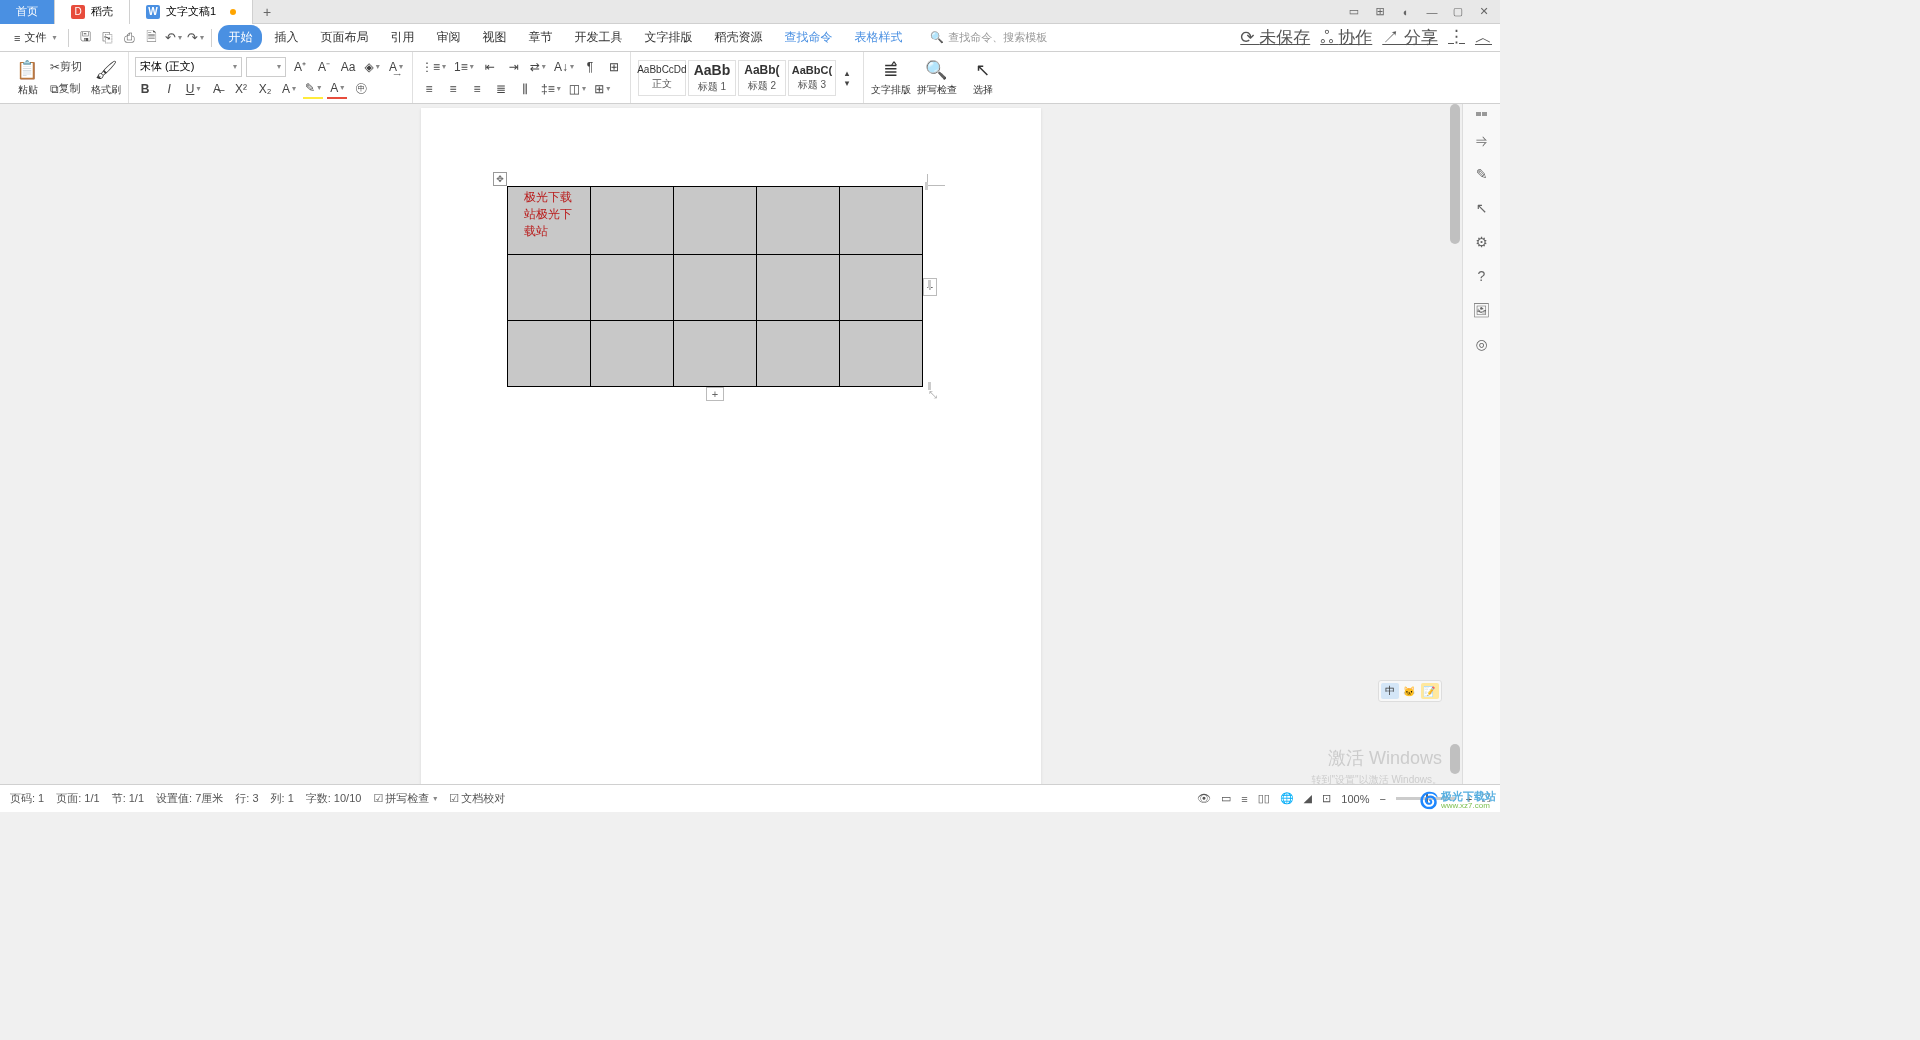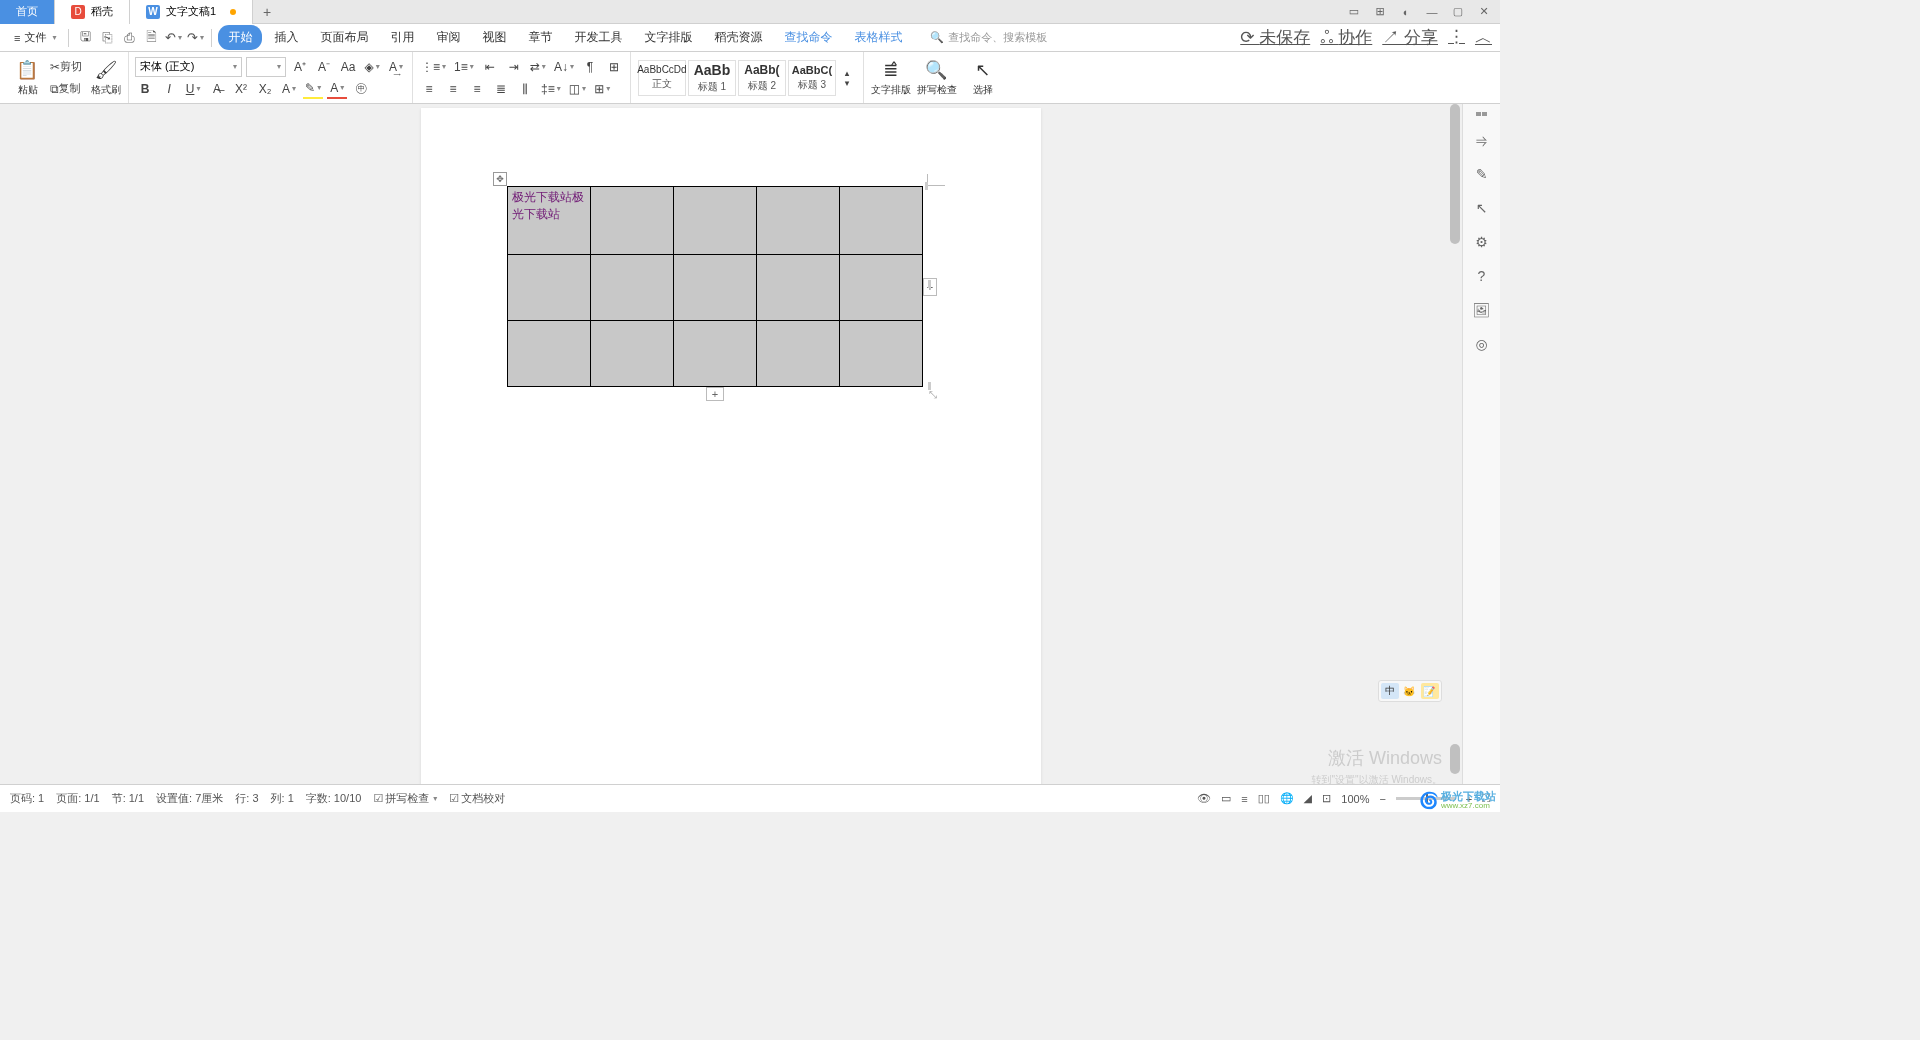--- a/index.html
+++ b/index.html
@@ -44,21 +44,21 @@
 .style-box .lbl { font-size: 10px; color: #555; margin-top: 2px; }
 .vert-btn { display: flex; flex-direction: column; align-items: center; justify-content: center; width: 42px; font-size: 10px; color: #333; cursor: pointer; gap: 2px; }
 .vert-btn .icn { font-size: 18px; }
 
 
 .doc-area { position: absolute; top: 104px; left: 0; right: 38px; bottom: 28px; background: #f0f0f0; overflow: auto; }
 .page { width: 620px; min-height: 750px; background: white; margin: 4px auto 20px; position: relative; box-shadow: 0 1px 3px rgba(0,0,0,0.1); }
 .table-wrapper { position: absolute; top: 78px; left: 86px; }
 .move-handle { position: absolute; top: -14px; left: -14px; width: 14px; height: 14px; border: 1px solid #999; background: white; font-size: 9px; display: flex; align-items: center; justify-content: center; color: #666; cursor: move; }
 .wtable { border-collapse: collapse; }
-.wtable td { border: 1px solid #000; width: 83px; height: 66px; background: #c8c8c8; vertical-align: top; padding: 2px 4px; font-size: 12px; color: #701a75; }
+.wtable td { border: 1px solid #000; width: 83px; height: 66px; background: #c8c8c8; vertical-align: top; padding: 2px 16px; font-size: 12px; color: #b91c1c; }
 .wtable tr:first-child td { height: 68px; }
 .add-col { position: absolute; right: -14px; top: 50%; transform: translateY(-50%); width: 14px; height: 18px; border: 1px solid #bbb; background: white; font-size: 11px; display: flex; align-items: center; justify-content: center; color: #666; cursor: pointer; }
 .add-row { position: absolute; bottom: -14px; left: 50%; transform: translateX(-50%); width: 18px; height: 14px; border: 1px solid #bbb; background: white; font-size: 11px; display: flex; align-items: center; justify-content: center; color: #666; cursor: pointer; }
 .resize-hdl { position: absolute; bottom: -14px; right: -14px; font-size: 10px; color: #999; cursor: nwse-resize; }
 .right-marker { position: absolute; right: -5px; width: 3px; height: 8px; background: #ccc; }
 .top-corner { position: absolute; top: -12px; right: -22px; width: 18px; height: 12px; border-left: 1px solid #bbb; border-bottom: 1px solid #bbb; }
 
 
 .right-sidebar { position: absolute; top: 104px; right: 0; width: 38px; bottom: 28px; background: #f8f8f8; border-left: 1px solid #ddd; display: flex; flex-direction: column; align-items: center; padding-top: 8px; gap: 14px; }
 .rs-btn { width: 20px; height: 20px; display: flex; align-items: center; justify-content: center; color: #666; cursor: pointer; font-size: 14px; }

